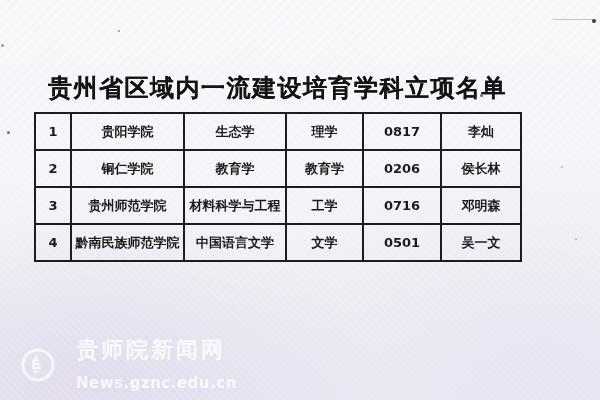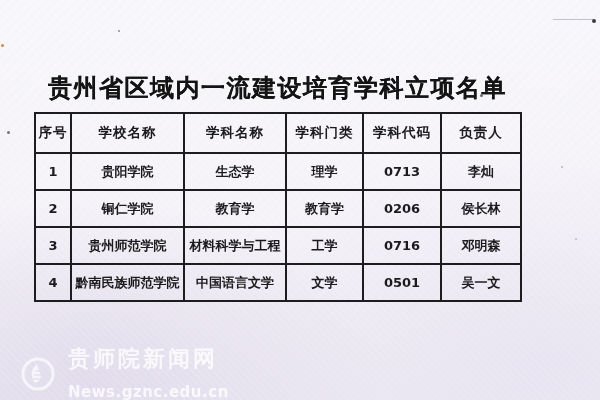--- a/index.html
+++ b/index.html
@@ -30,22 +30,22 @@
   }
   table.disc td{
     border:2px solid #1d1c1e;
     text-align:center;vertical-align:middle;
     color:#1b1a1c;font-weight:700;font-size:13px;
     padding:0 2px;overflow:hidden;white-space:nowrap;
   }
   table.disc tr.hdr td{height:38px;font-size:13.5px;letter-spacing:1px;}
   table.disc tr.data td{height:35px;}
   .watermark{
-    position:absolute;left:20px;top:353px;height:42px;
-    display:flex;align-items:center;gap:12px;
+    position:absolute;left:20px;top:344px;height:42px;
+    display:flex;align-items:center;gap:20px;
     color:rgba(255,255,255,0.78);
   }
   .wm-logo{width:36px;height:36px;flex:0 0 auto;opacity:0.85;}
   .wm-text{display:flex;flex-direction:column;line-height:1;}
   .wm-name{font-size:22px;font-weight:700;letter-spacing:3px;}
   .wm-url{font-size:15px;font-weight:700;letter-spacing:0.5px;margin-top:15px;}
   .speck{position:absolute;border-radius:50%;}
   .sp1{left:592px;top:19px;width:4px;height:4px;background:#3a3a42;}
   .sp2{left:480px;top:94px;width:3px;height:3px;background:#6a6a74;}
   .sp3{left:1px;top:44px;width:3px;height:3px;background:#c98a4b;}
@@ -66,34 +66,26 @@
   <table class="disc">
     <colgroup>
       <col style="width:36px">
         <col style="width:113px">
         <col style="width:102px">
       <col style="width:77px">
         <col style="width:78px">
         <col style="width:80px">
     </colgroup>
     <tbody>
-      <tr class="hdr">
-        <td>序号</td>
-        <td>学校名称</td>
-        <td>学科名称</td>
-        <td>学科门类</td>
-        <td>学科代码</td>
-        <td>负责人</td>
-      </tr>
       <tr class="data">
         <td>1</td>
         <td>贵阳学院</td>
         <td>生态学</td>
         <td>理学</td>
-        <td>0713</td>
+        <td>0817</td>
         <td>李灿</td>
       </tr>
       <tr class="data">
         <td>2</td>
         <td>铜仁学院</td>
         <td>教育学</td>
         <td>教育学</td>
         <td>0206</td>
         <td>侯长林</td>
       </tr>

